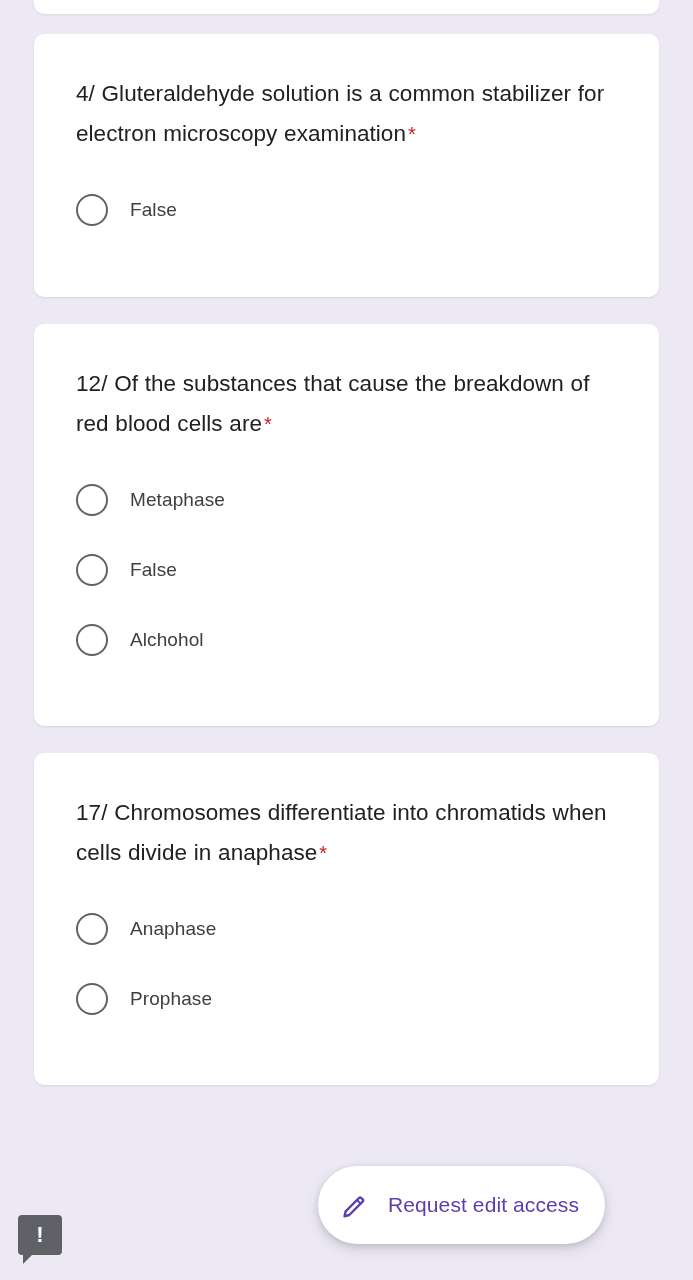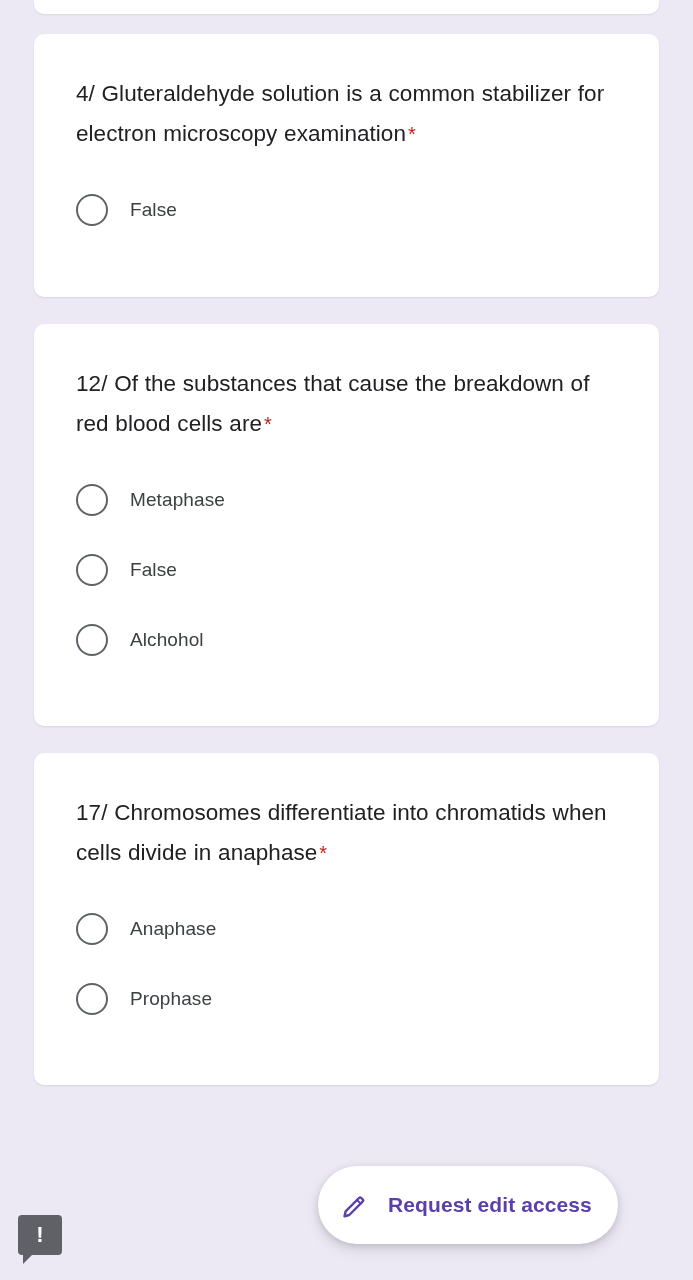--- a/index.html
+++ b/index.html
@@ -117,21 +117,21 @@
   .pencil-icon {
     width: 30px;
     height: 30px;
     margin-right: 18px;
     flex-shrink: 0;
     display: block;
   }
 
   .request-access-label {
     font-size: 21px;
-    font-weight: 700;
+    font-weight: 400;
     color: #5B3FAB;
     letter-spacing: 0.1px;
     white-space: nowrap;
   }
 
   
   .feedback-bubble {
     position: absolute;
     left: 18px;
     top: 1215px;

